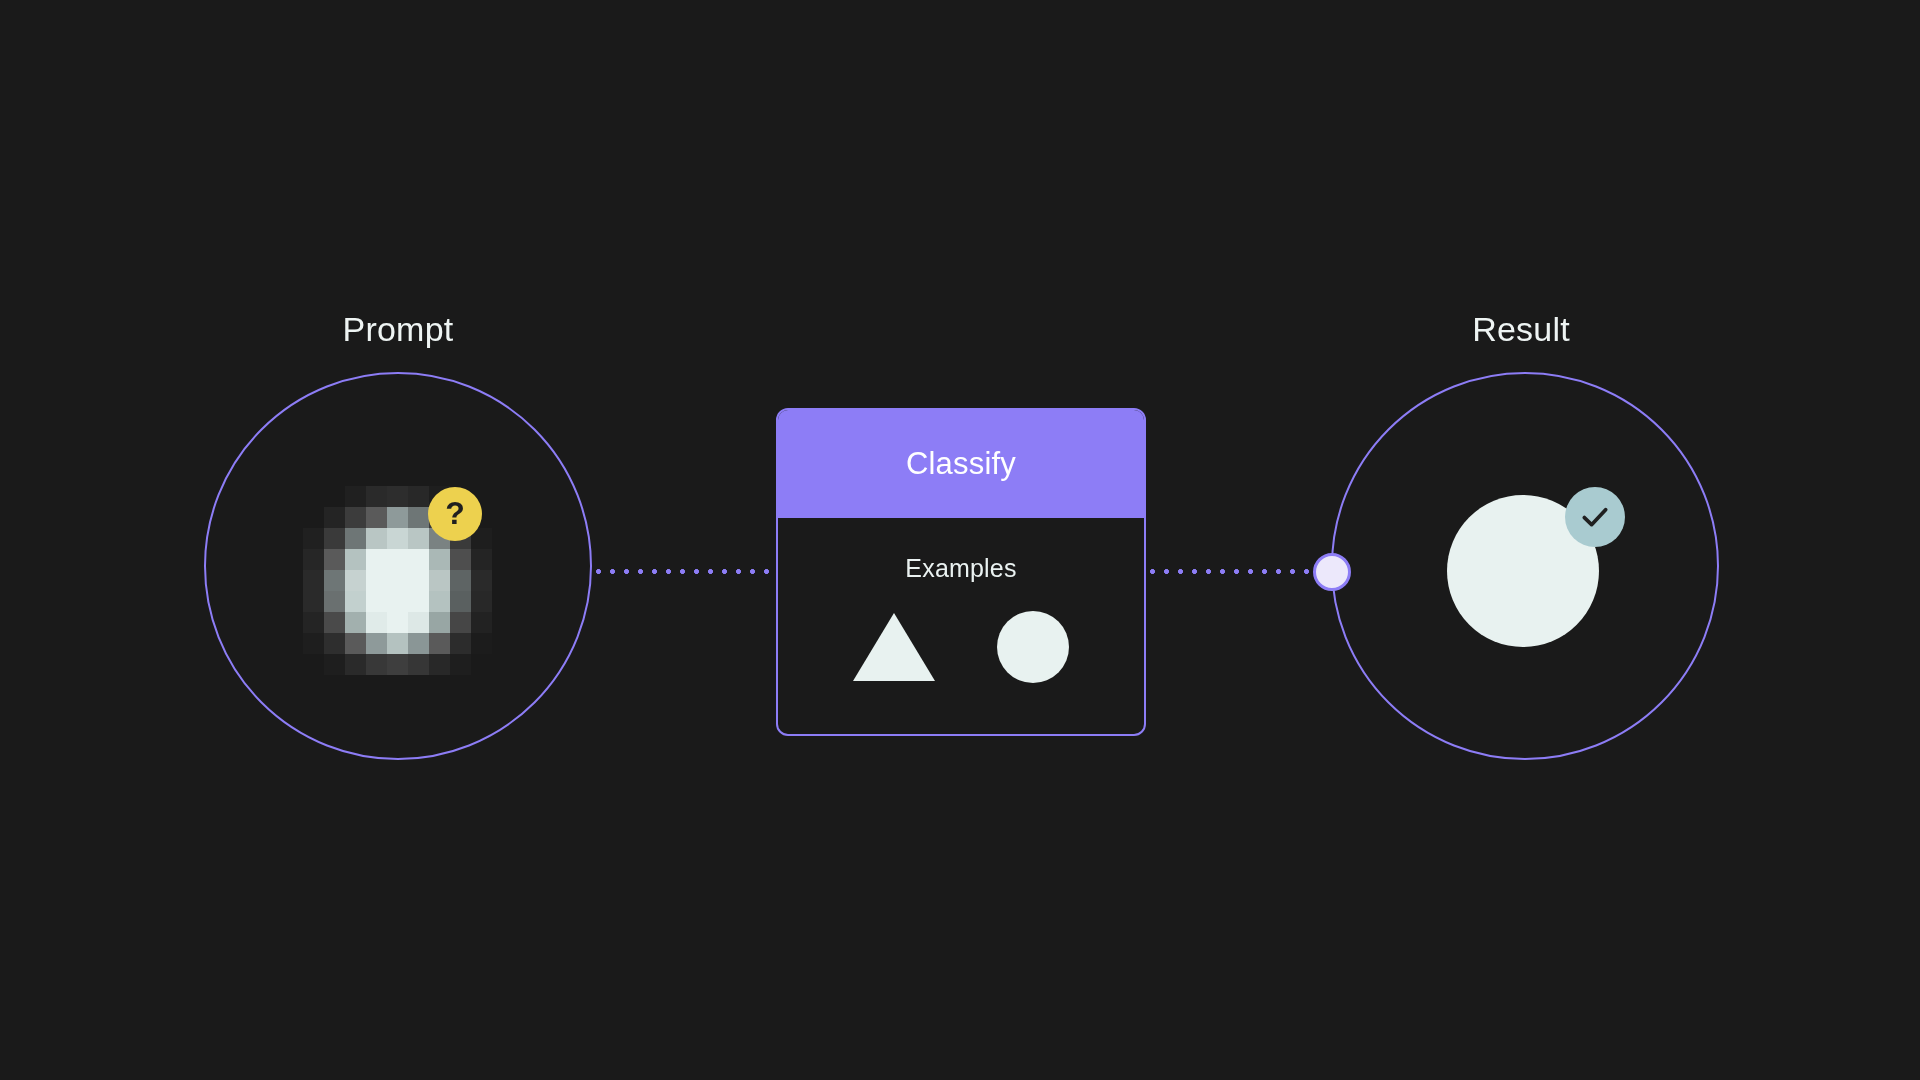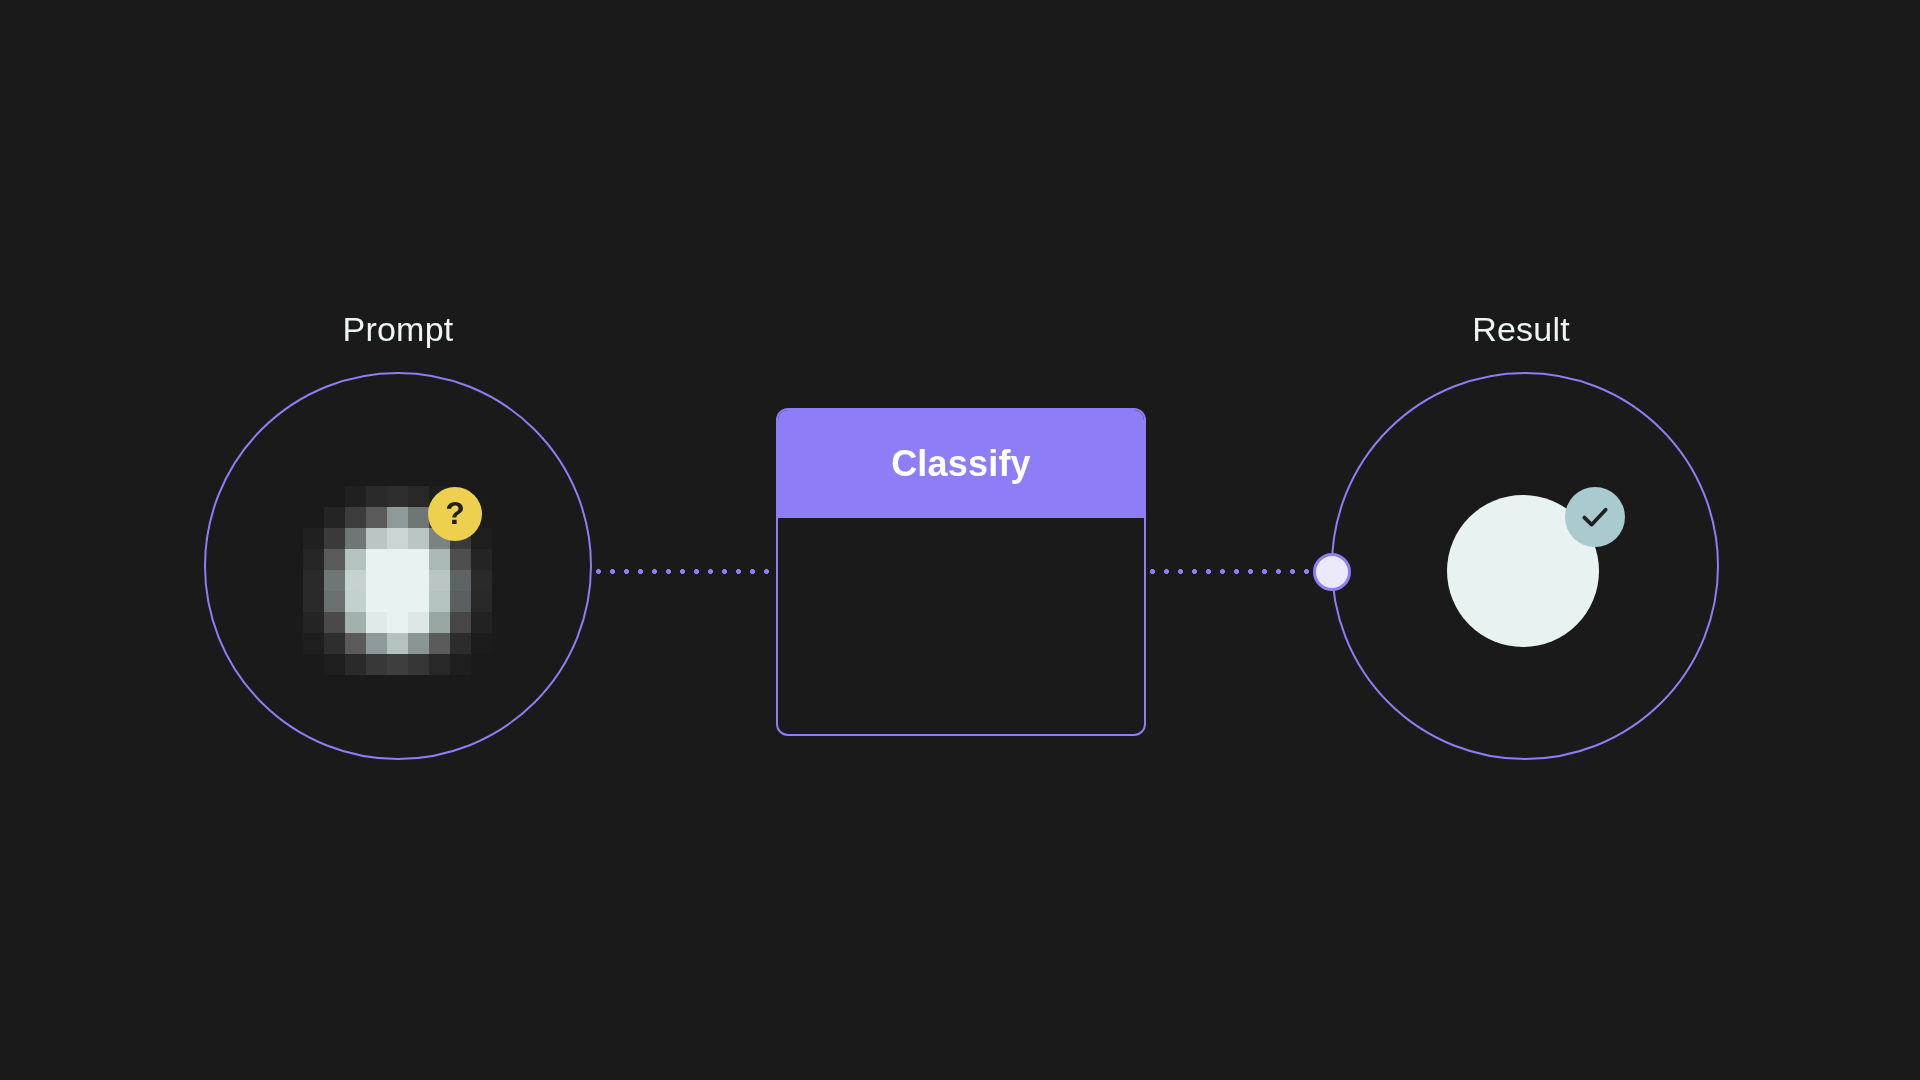--- a/index.html
+++ b/index.html
@@ -138,22 +138,22 @@
   }
   #classify-header {
     background: #8d7df6;
     height: 108px;
     flex: 0 0 108px;
     display: flex;
     align-items: center;
     justify-content: center;
   }
   #classify-header-label {
-    font-size: 36px;
-    font-weight: 700;
+    font-size: 31px;
+    font-weight: 400;
     color: #ffffff;
     letter-spacing: 0.2px;
     text-align: center;
   }
   #classify-body {
     flex: 1 1 auto;
     display: flex;
     flex-direction: column;
     align-items: center;
     padding-top: 36px;
@@ -281,20 +281,30 @@
   </div>
 
   <div id="connector-left" class="connector"></div>
 
   <div id="classify-card">
 
     <div id="classify-header">
       <div id="classify-header-label">Classify</div>
     </div>
 
+    <div id="classify-body">
+
+      <div id="examples-label">Examples</div>
+
+      <div id="example-shapes">
+        <div class="shape-triangle"></div>
+        <div class="shape-circle"></div>
+      </div>
+
+    </div>
   </div>
 
   <div id="connector-right" class="connector"></div>
 
   <div id="result-title" class="node-title">Result</div>
 
   <div id="result-ring" class="orbit-ring"></div>
 
   <div id="result-orbit-node"></div>
 

